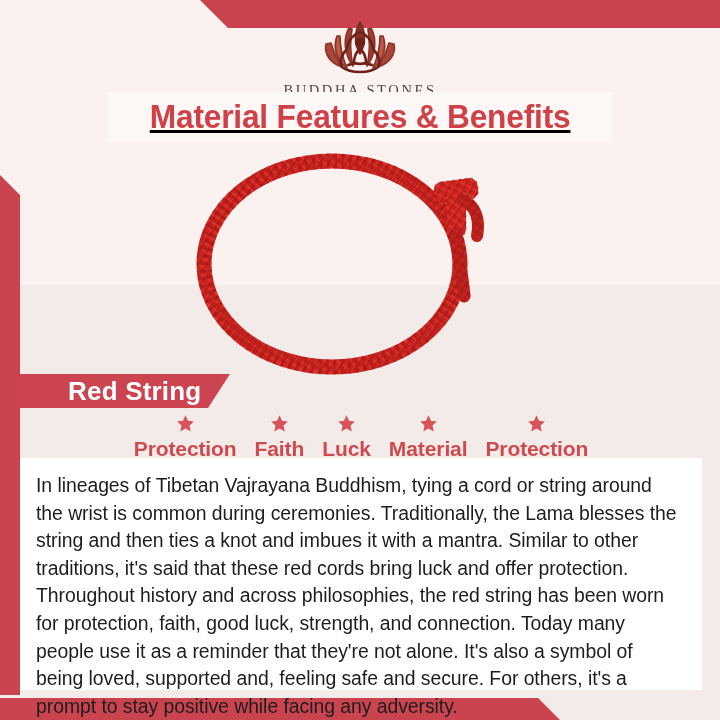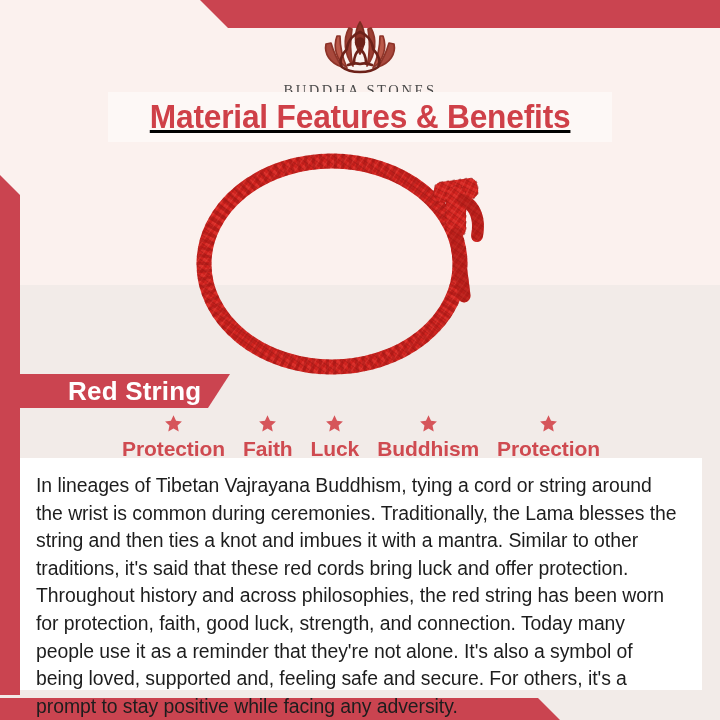--- a/index.html
+++ b/index.html
@@ -291,21 +291,21 @@
       <svg class="star-icon" viewBox="0 0 24 24">
         <polygon points="12,1.6 15.2,8.6 22.6,9.4 17.1,14.5 18.6,22 12,18.2 5.4,22 6.9,14.5 1.4,9.4 8.8,8.6" fill="currentColor"></polygon>
       </svg>
       <span class="feature-label">Luck</span>
     </div>
 
     <div class="feature">
       <svg class="star-icon" viewBox="0 0 24 24">
         <polygon points="12,1.6 15.2,8.6 22.6,9.4 17.1,14.5 18.6,22 12,18.2 5.4,22 6.9,14.5 1.4,9.4 8.8,8.6" fill="currentColor"></polygon>
       </svg>
-      <span class="feature-label">Buddhism</span>
+      <span class="feature-label">Material</span>
     </div>
 
     <div class="feature">
       <svg class="star-icon" viewBox="0 0 24 24">
         <polygon points="12,1.6 15.2,8.6 22.6,9.4 17.1,14.5 18.6,22 12,18.2 5.4,22 6.9,14.5 1.4,9.4 8.8,8.6" fill="currentColor"></polygon>
       </svg>
       <span class="feature-label">Protection</span>
     </div>
 
   </div>

